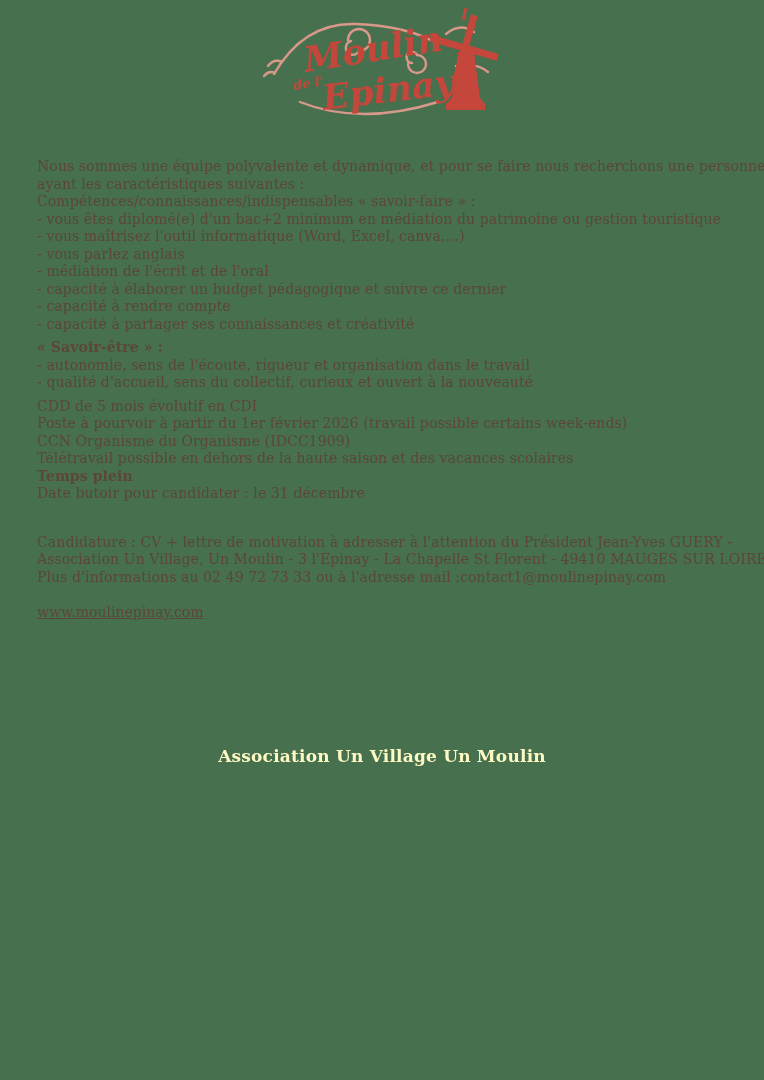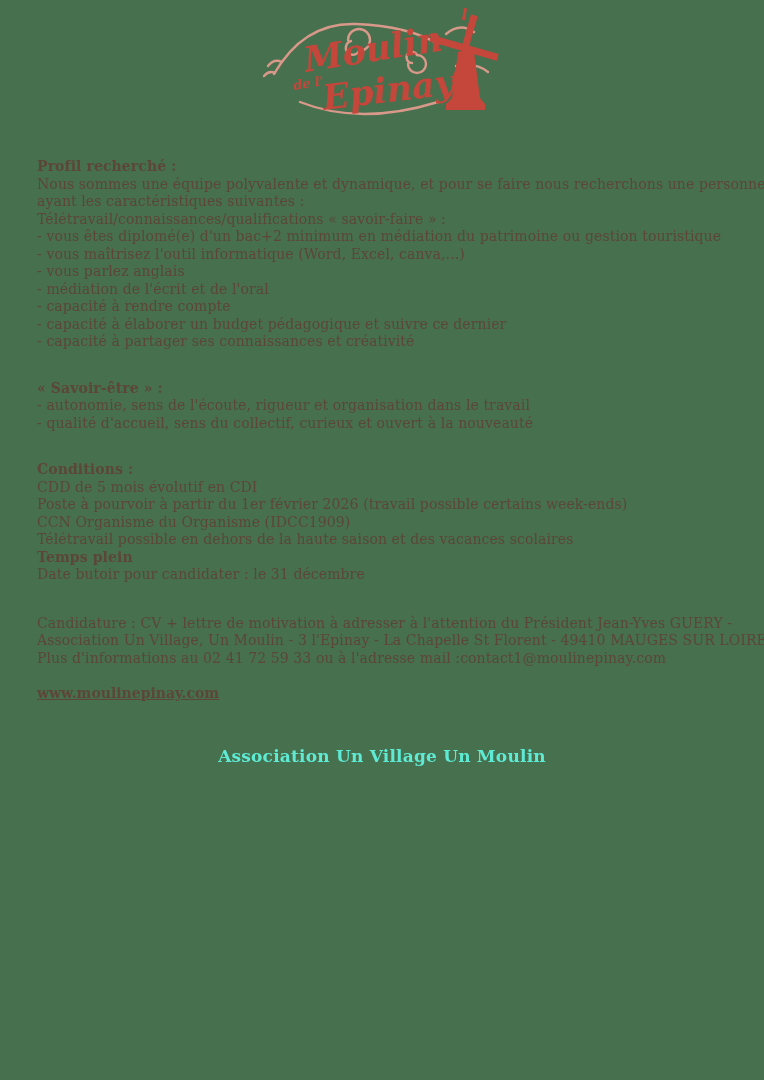--- a/index.html
+++ b/index.html
@@ -17,31 +17,31 @@
     width:244px; height:112px;
   }
   .content {
     position:absolute; top:158px; left:37px; width:700px;
   }
   .line {
     font-size:14px; line-height:17.5px; white-space:nowrap;
     letter-spacing:0.1px;
   }
   .bold { font-weight:bold; }
-  .sec-gap1 { margin-top:29px; }
+  .sec-gap1 { margin-top:6px; }
   .sec-gap2 { margin-top:31px; }
   .website {
     display:inline-block;
-    font-size:14px; line-height:17.5px; font-weight:bold;
+    font-size:14px; line-height:17.5px; font-weight:normal;
     color:#5C4638; text-decoration:underline; cursor:pointer;margin-top:18px;
   }
   .footer-line {
     position:absolute; top:746px; left:0; width:764px;
     text-align:center; font-weight:bold; font-size:17px;
-    color:#5eead4; letter-spacing:0.2px;
+    color:#fef9c3; letter-spacing:0.2px;
   }
 </style>
 </head>
 <body>
 
 <div class="logo-wrap">
   <svg width="244" height="112" viewBox="0 0 244 112">
 
     <g fill="none" stroke="#D9998A" stroke-width="2.4" stroke-linecap="round">
       <path d="M14 68 Q44 16 96 18 T178 38"></path>
@@ -65,51 +65,49 @@
       <text x="46" y="66" font-size="35" transform="rotate(-9 46 66)">Moulin</text>
       <text x="34" y="84" font-size="13" transform="rotate(-9 34 84)">de l'</text>
       <text x="64" y="104" font-size="35" transform="rotate(-7 64 104)">Epinay</text>
     </g>
   </svg>
 </div>
 
 <div class="content">
 
   <div class="section">
-    <div class="line bold">Profil recherché :</div>
     <div class="line">Nous sommes une équipe polyvalente et dynamique, et pour se faire nous recherchons une personne</div>
     <div class="line">ayant les caractéristiques suivantes :</div>
-    <div class="line">Télétravail/connaissances/qualifications « savoir-faire » :</div>
+    <div class="line">Compétences/connaissances/indispensables « savoir-faire » :</div>
     <div class="line">- vous êtes diplomé(e) d'un bac+2 minimum en médiation du patrimoine ou gestion touristique</div>
     <div class="line">- vous maîtrisez l'outil informatique (Word, Excel, canva,...)</div>
     <div class="line">- vous parlez anglais</div>
     <div class="line">- médiation de l'écrit et de l'oral</div>
+    <div class="line">- capacité à élaborer un budget pédagogique et suivre ce dernier</div>
     <div class="line">- capacité à rendre compte</div>
-    <div class="line">- capacité à élaborer un budget pédagogique et suivre ce dernier</div>
     <div class="line">- capacité à partager ses connaissances et créativité</div>
   </div>
 
   <div class="section sec-gap1">
     <div class="line bold">« Savoir-être » :</div>
     <div class="line">- autonomie, sens de l'écoute, rigueur et organisation dans le travail</div>
     <div class="line">- qualité d'accueil, sens du collectif, curieux et ouvert à la nouveauté</div>
   </div>
 
   <div class="section sec-gap1">
-    <div class="line bold">Conditions :</div>
     <div class="line">CDD de 5 mois évolutif en CDI</div>
     <div class="line">Poste à pourvoir à partir du 1er février 2026 (travail possible certains week-ends)</div>
     <div class="line">CCN Organisme du Organisme (IDCC1909)</div>
     <div class="line">Télétravail possible en dehors de la haute saison et des vacances scolaires</div>
     <div class="line bold">Temps plein</div>
     <div class="line">Date butoir pour candidater : le 31 décembre</div>
   </div>
 
   <div class="section sec-gap2">
     <div class="line">Candidature : CV + lettre de motivation à adresser à l'attention du Président Jean-Yves GUERY -</div>
     <div class="line">Association Un Village, Un Moulin - 3 l'Epinay - La Chapelle St Florent - 49410 MAUGES SUR LOIRE,</div>
-    <div class="line">Plus d'informations au 02 41 72 59 33 ou à l'adresse mail :contact1@moulinepinay.com</div>
+    <div class="line">Plus d'informations au 02 49 72 73 33 ou à l'adresse mail :contact1@moulinepinay.com</div>
     <a class="website">www.moulinepinay.com</a>
   </div>
 
 </div>
 
 <div class="footer-line">Association Un Village Un Moulin</div>
 
 </body></html>

